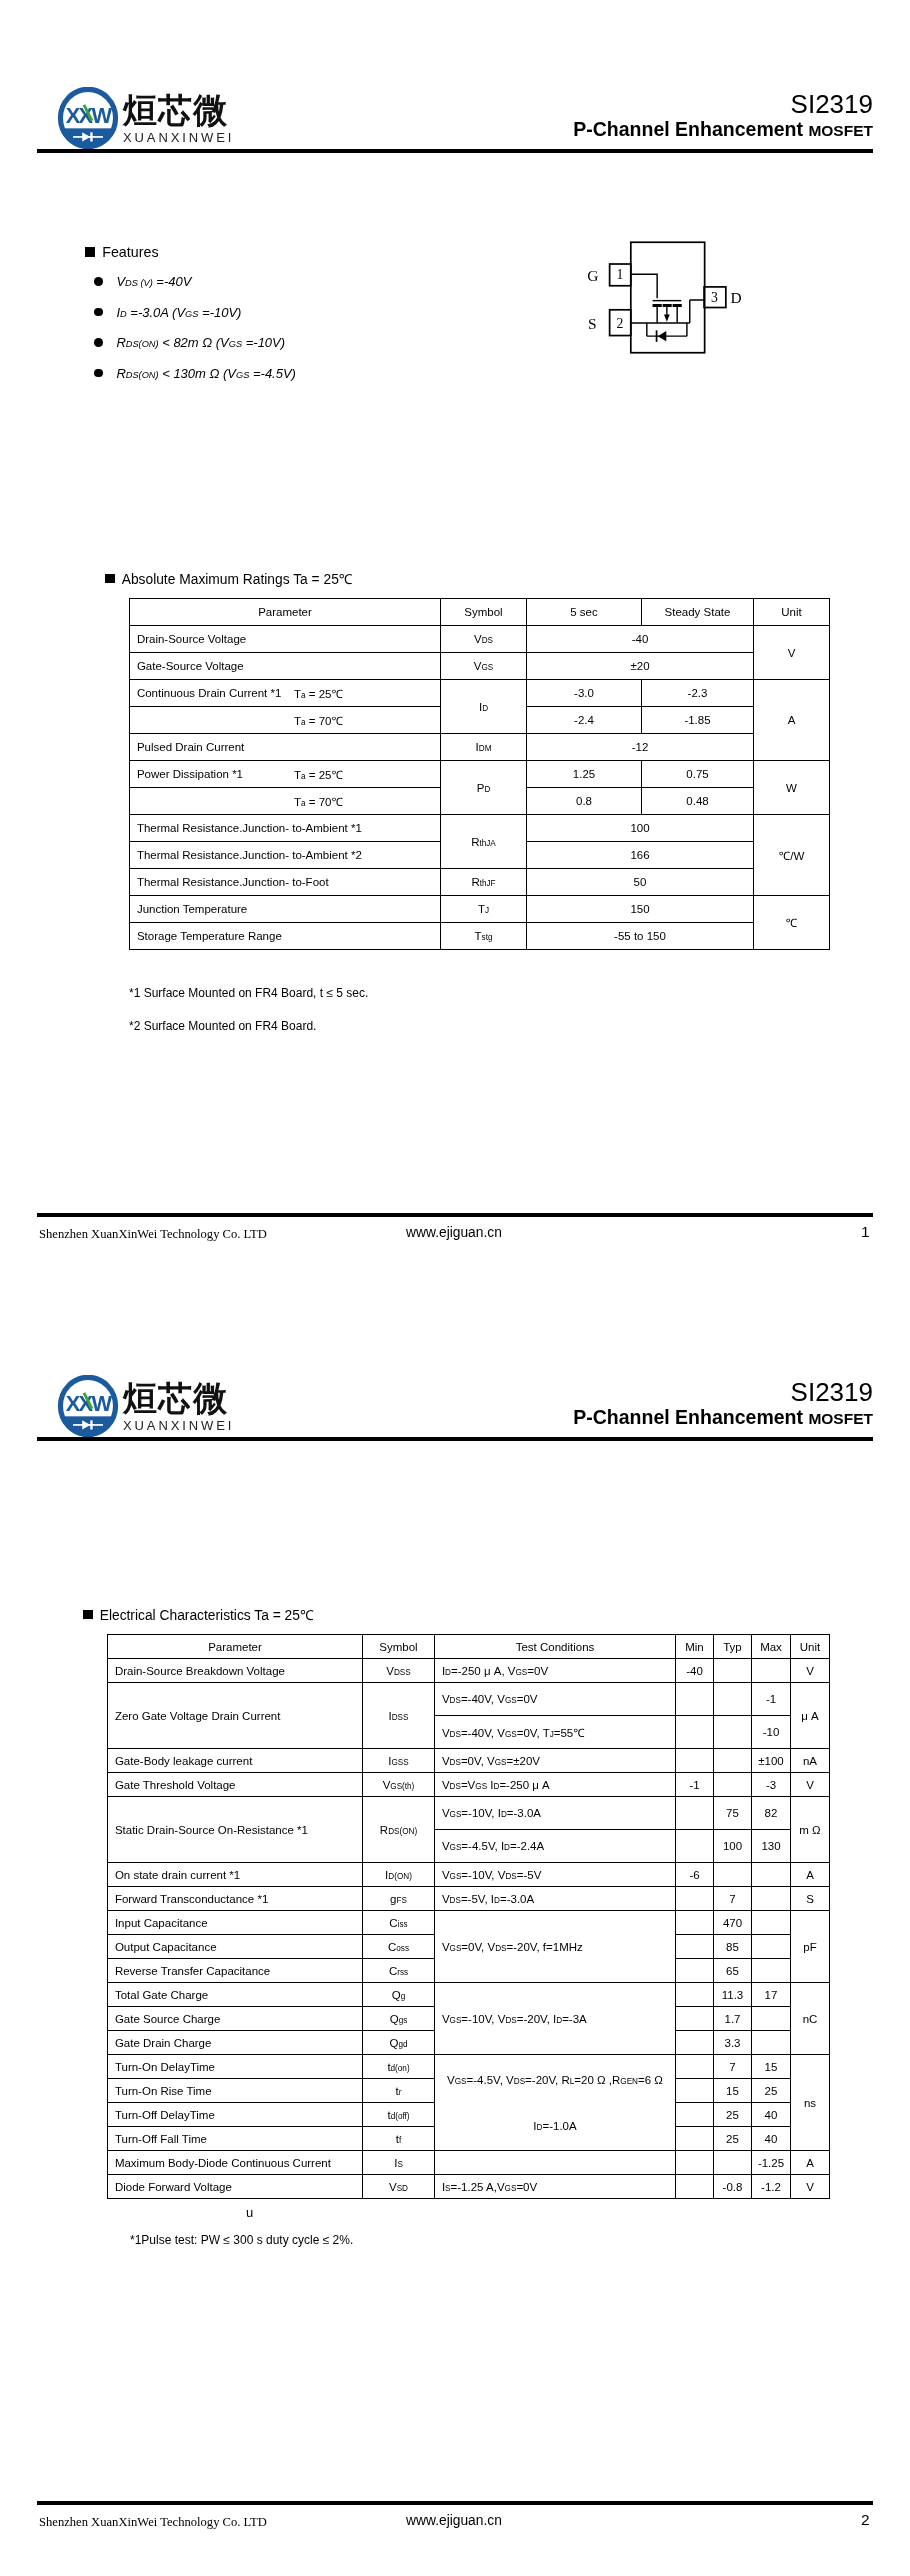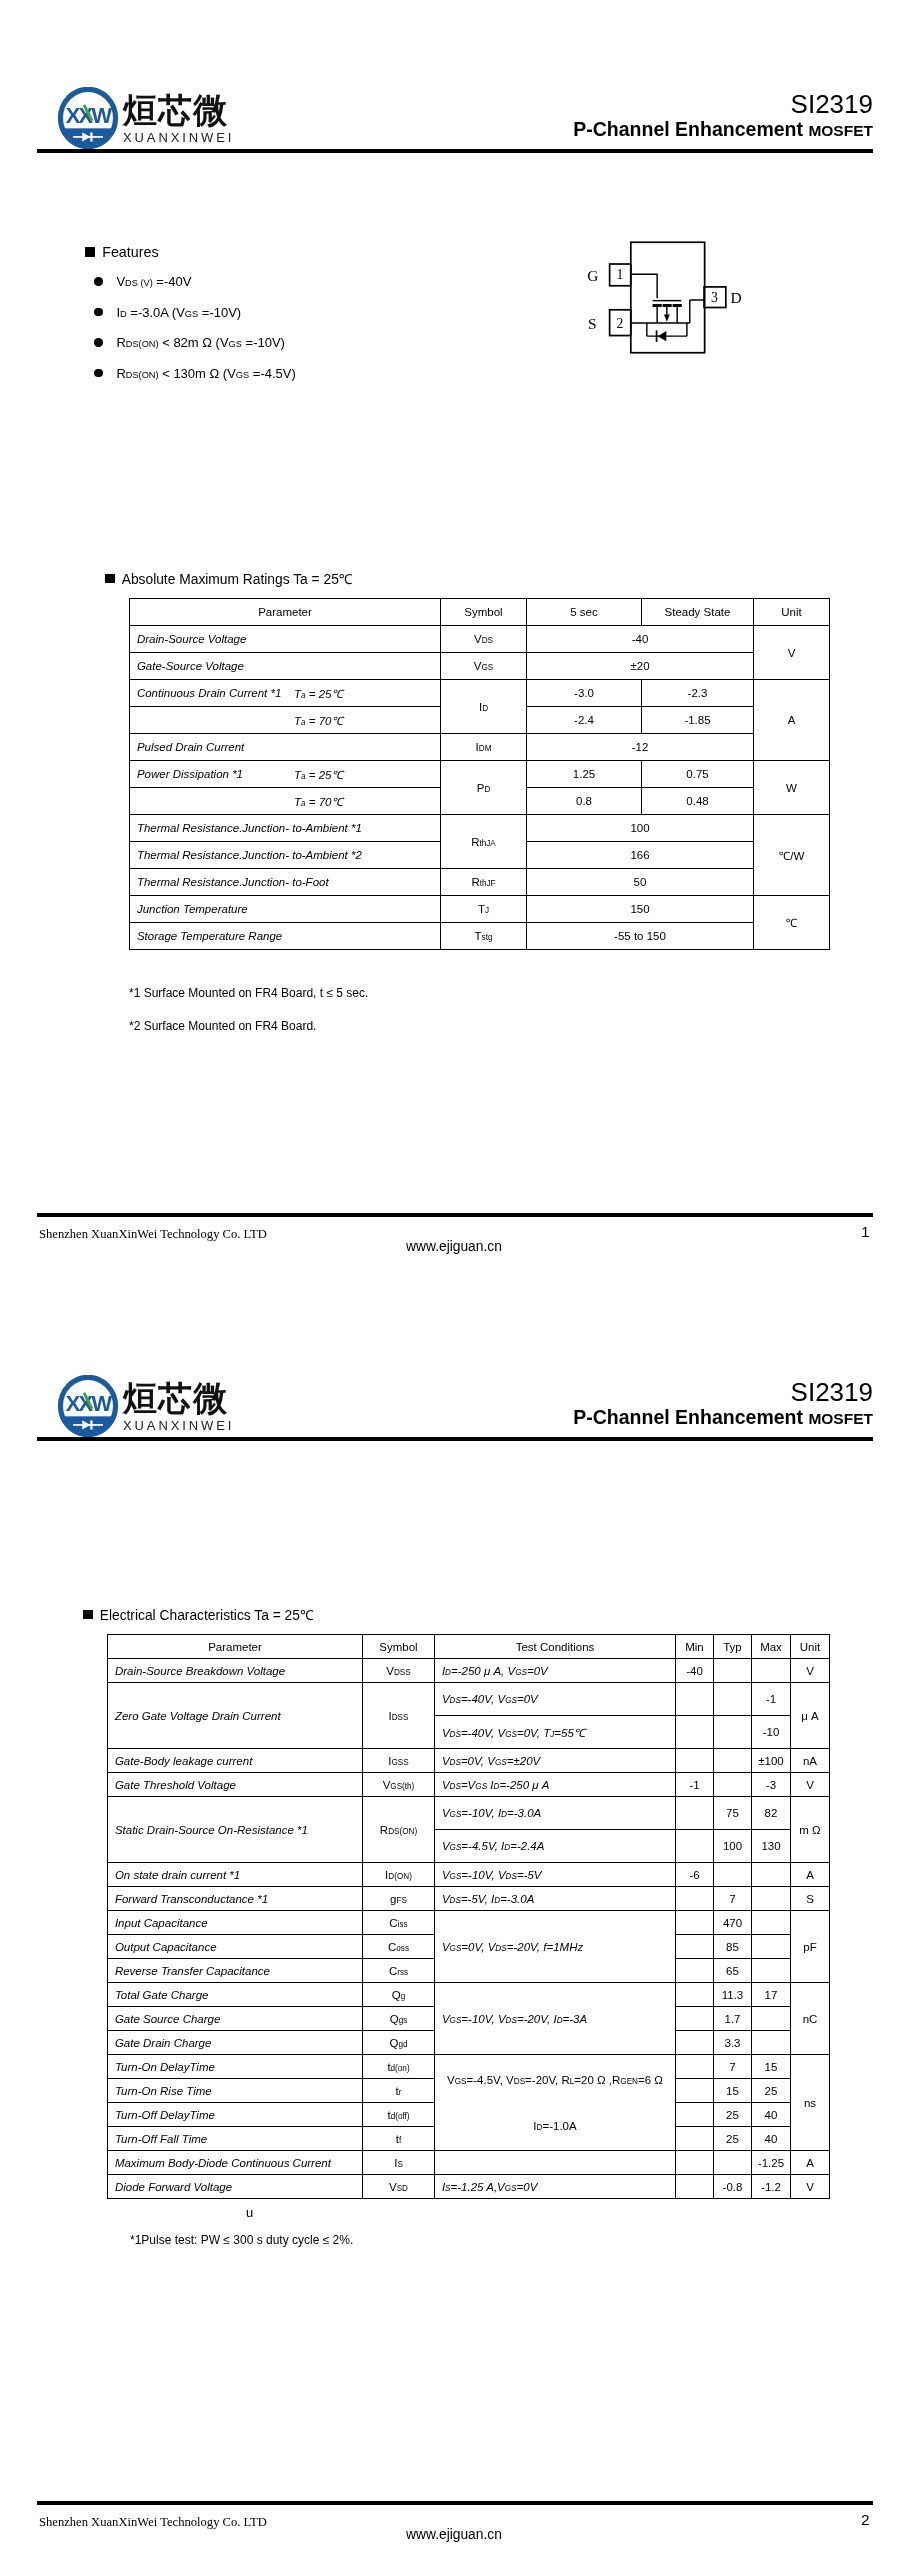--- a/index.html
+++ b/index.html
@@ -13,40 +13,40 @@
   .brand-en{font-size:13px;letter-spacing:2.9px;color:#222;margin-top:1.7px;}
   .title-block{text-align:right;}
   .title-part{font-size:26px;font-weight:normal;line-height:24px;}
   .title-sub{font-size:19.5px;font-weight:bold;line-height:26px;}
   .title-sub .suffix{font-size:15.5px;}
   
   .sect{display:flex;align-items:center;}
   .sq{width:10.3px;height:10.3px;background:#000;margin-right:6.9px;flex:0 0 auto;}
   .sect-label{font-size:14.3px;}
   
-  .feat-row{display:flex;align-items:center;margin-bottom:15.5px;}
+  .feat-row{display:flex;align-items:center;margin-bottom:15.5px;font-style:italic;}
   .dot{width:8.6px;height:8.6px;border-radius:50%;background:#000;margin-right:13.8px;flex:0 0 auto;}
   .feat-text{font-size:13px;}
   
   table{border-collapse:collapse;table-layout:fixed;}
   .dtable{border:1.7px solid #000;}
   .dtable th,.dtable td{border:1.1px solid #000;font-size:11.5px;font-weight:normal;
       text-align:center;vertical-align:middle;padding:0 3.4px;white-space:nowrap;overflow:hidden;}
-  td.a-l{text-align:left;padding-left:6.9px;font-style:italic;}
+  td.a-l{text-align:left;padding-left:6.9px;}
   td.rel{position:relative;}
   .t2{position:absolute;left:164px;top:50%;transform:translateY(-50%);}
   #abs-table tr{height:27px;}
   #ec-table tr{height:24px;}
   #ec-table tbody tr:nth-child(2),#ec-table tbody tr:nth-child(3),
   #ec-table tbody tr:nth-child(6),#ec-table tbody tr:nth-child(7){height:33px;}
   .vstack{display:flex;flex-direction:column;justify-content:space-around;align-items:center;height:92px;}
   .note{font-size:12px;}
   
   .foot-company{font-size:12.6px;font-family:Liberation Serif, serif;}
-  .foot-site{font-size:13.8px;margin-top:14px;}
+  .foot-site{font-size:13.8px;}
   .foot-page{font-size:15.5px;}
 </style>
 </head>
 <body>
 
 <svg class="abs" style="left:57px;top:87px;" width="62" height="62" viewBox="0 0 108 108">
   <defs>
       <clipPath id="lc">
         <ellipse cx="54" cy="54" rx="48" ry="50"></ellipse>
       </clipPath>

